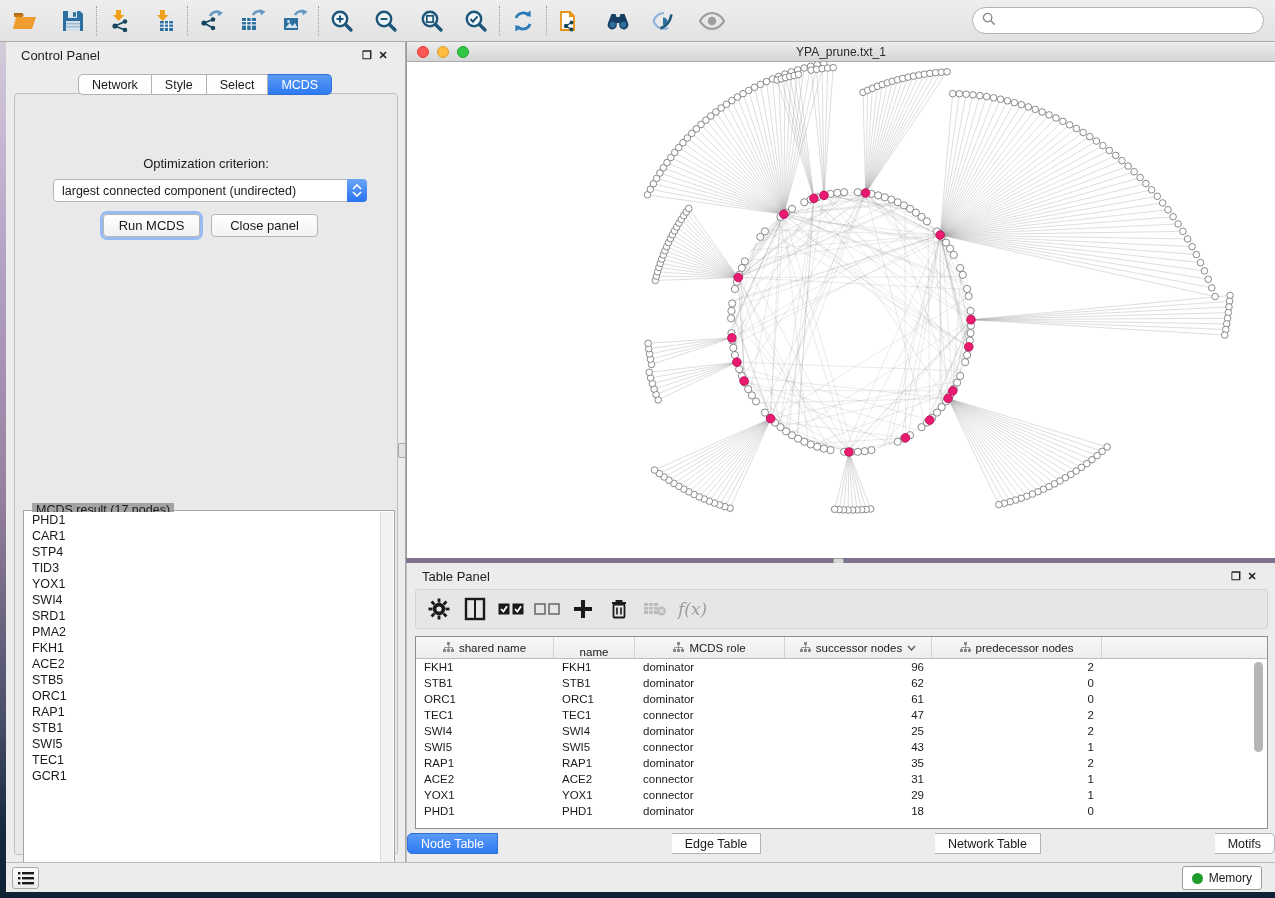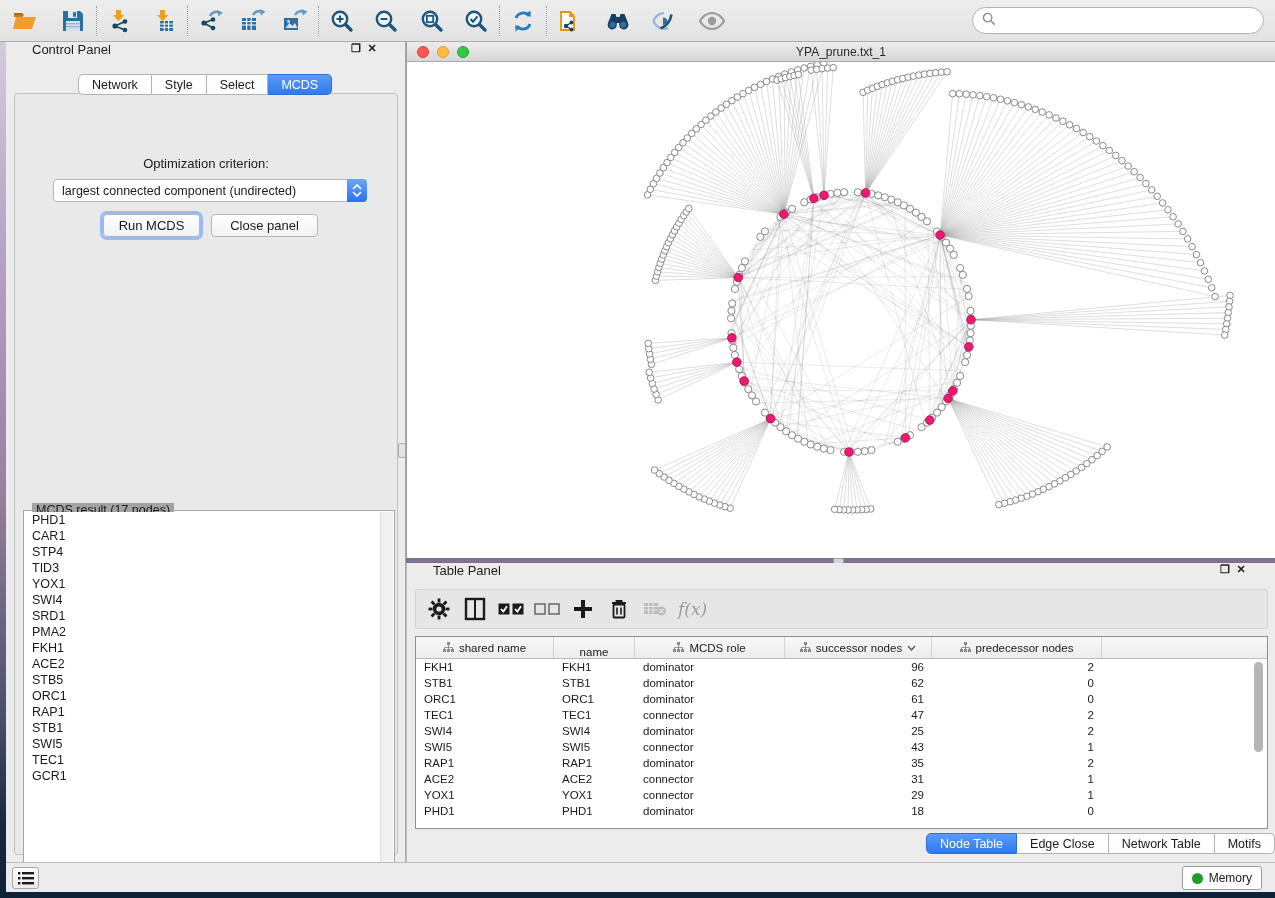--- a/index.html
+++ b/index.html
@@ -16,21 +16,21 @@
     background:linear-gradient(180deg,#eeeeee,#e2e2e2);
     border-bottom:1px solid #adadad; display:flex; align-items:center; }
   .tb-icon { width:34px; height:34px; display:flex; align-items:center; justify-content:center; cursor:pointer; flex:0 0 auto; }
   .tb-sep { width:1px; height:30px; margin:0 6px; border-left:1px dotted #9f9f9f; flex:0 0 auto; }
   #search-wrap { position:absolute; right:11px; top:7px; width:292px; height:27px;
     background:#fff; border:1px solid #b2b2b2; border-radius:14px; display:flex; align-items:center; padding-left:9px; }
   #search-input { border:none; outline:none; flex:1; height:20px; font-size:12px; background:transparent; }
 
   
   #control-panel { left:6px; top:42px; width:400px; height:820px; background:#ececec; }
-  .panel-head { height:26px; display:flex; padding:0 26px; font-size:13px; color:#1d1d1d; }
+  .panel-head { height:26px; display:flex; align-items:center; padding:0 15px; font-size:13px; color:#1d1d1d; }
   .panel-head .spacer { flex:1; }
   .win-btn { font-size:11px; color:#222; width:16px; text-align:center; cursor:pointer; font-weight:bold; }
   #cp-tabs { position:absolute; left:72px; top:32px; display:flex; z-index:3; }
   .tab { height:21px; padding:0 13px; background:#fdfdfd; border:1px solid #b2b2b2; border-left:none;
     font-size:12.5px; display:flex; align-items:center; cursor:pointer; }
   .tab:first-child { border-left:1px solid #b2b2b2; border-radius:5px 0 0 5px; }
   .tab:last-child { border-radius:0 5px 5px 0; }
   .tab.sel { background:linear-gradient(180deg,#5a9bf8,#2f7af2); color:#fff; border-color:#2f6fd8; }
   #cp-inner { position:absolute; left:8px; top:51px; width:384px; height:762px;
     background:#e9e9e9; border:1px solid #bfbfbf; border-radius:4px; }
@@ -77,21 +77,21 @@
   #fx-label { font-family:"DejaVu Serif", serif; font-style:italic; font-size:17px; color:#9a9a9a; margin-left:2px; }
   #nodetable { position:absolute; left:8px; top:73px; width:853px; height:193px; background:#fff; border:1px solid #8f8f8f; }
   #nt-header { display:flex; height:22px; background:linear-gradient(180deg,#f7f7f7,#ededed); border-bottom:1px solid #bcbcbc; }
   .th { display:flex; align-items:center; justify-content:center; gap:5px; font-size:11.5px; border-right:1px solid #d4d4d4; height:100%; }
   .th svg { flex:0 0 auto; }
   .nt-row { display:flex; height:16px; line-height:16px; font-size:11.5px; }
   .td { padding:0 8px; white-space:nowrap; overflow:hidden; }
   .td.num { text-align:right; }
   #nt-scroll { position:absolute; top:24px; right:3px; width:11px; bottom:4px; background:#fff; }
   #nt-thumb { position:absolute; top:1px; left:1px; width:9px; height:90px; background:#b5b5b5; border-radius:5px; }
-  #tp-tabs { position:absolute; left:0; width:100%; top:270px; display:flex; justify-content:flex-end; }
+  #tp-tabs { position:absolute; left:0; width:100%; top:270px; display:flex; justify-content:space-between; }
   #tp-tabs .tab { font-size:12.5px; }
 
   
   #status-bar { left:6px; top:862px; width:1269px; height:30px; background:#ececec; border-top:1px solid #bdbdbd; }
   #list-btn { position:absolute; left:6px; top:4px; width:27px; height:22px; background:linear-gradient(180deg,#fcfcfc,#ececec);
     border:1px solid #a8a8a8; border-radius:3px; display:flex; align-items:center; justify-content:center; cursor:pointer; }
   #memory-btn { position:absolute; right:13px; top:3px; height:24px; padding:0 9px; background:#fff;
     border:1px solid #9c9c9c; border-radius:3px; display:flex; align-items:center; gap:6px; font-size:12px; cursor:pointer; }
   #memory-dot { width:11px; height:11px; border-radius:50%; background:#1f9d2c; }
 </style>
@@ -1188,21 +1188,21 @@
           <div class="td num" style="width: 147px;">18</div>
           <div class="td num" style="width: 170px;">0</div>
         </div>
       </div>
     <div id="nt-scroll">
         <div id="nt-thumb"></div>
       </div>
   </div>
   <div id="tp-tabs">
       <div class="tab sel">Node Table</div>
-      <div class="tab">Edge Close</div>
+      <div class="tab">Edge Table</div>
       <div class="tab">Network Table</div>
       <div class="tab">Motifs</div>
     </div>
 </div>
 
 <div id="status-bar" class="abs">
   <div id="list-btn">
     <svg width="16" height="13" viewBox="0 0 16 13">
         <g fill="#1a1a1a">
           <rect x="0" y="0" width="2.4" height="2.4"></rect>

